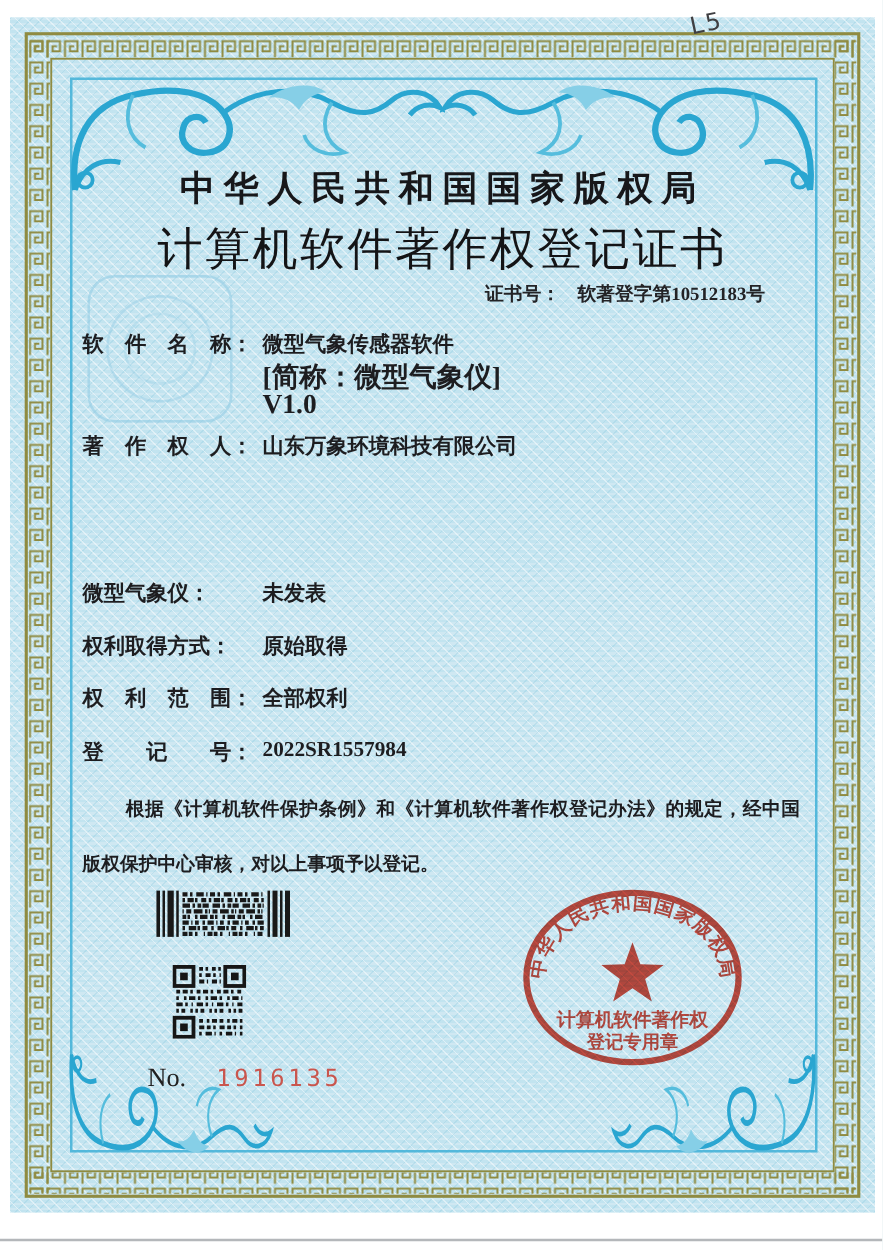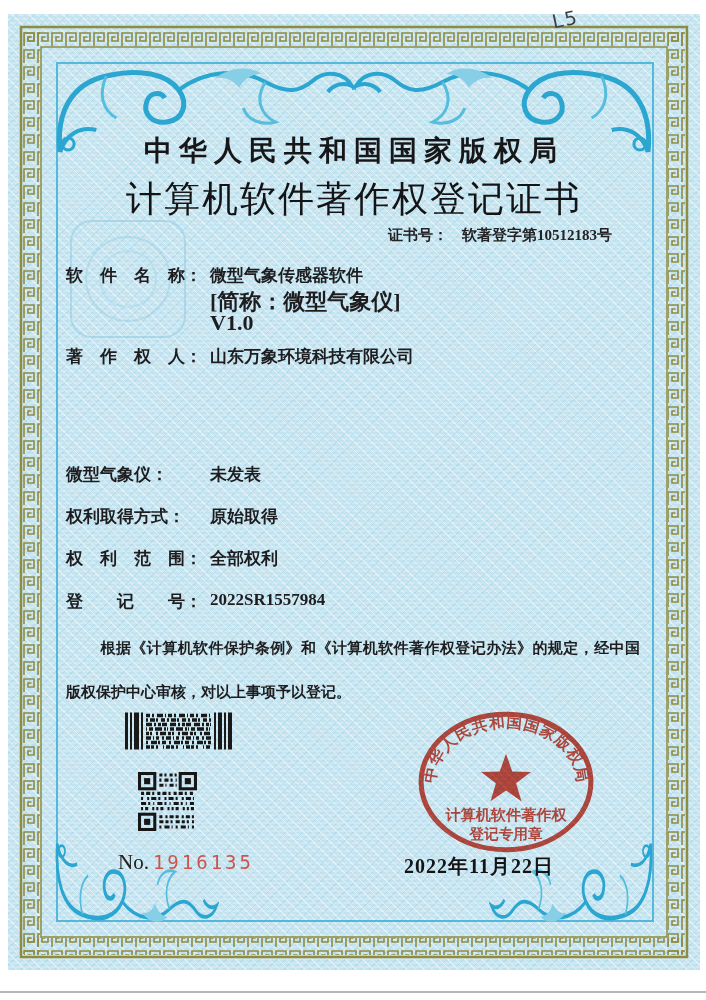--- a/index.html
+++ b/index.html
@@ -35,21 +35,21 @@
   .certno .lab{margin-right:14px;}
   .row{position:absolute;left:58px;z-index:3;font-size:17px;font-weight:700;color:#1d1d20;white-space:nowrap;}
   .row .lbl{display:inline-block;min-width:132px;}
   .row .val{position:absolute;left:144px;white-space:nowrap;}
   .extra-line{position:absolute;left:202px;z-index:3;font-size:22px;font-weight:700;color:#1d1d20;white-space:nowrap;}
   .statement{position:absolute;left:58px;top:612px;width:574px;z-index:3;
     font-size:15px;font-weight:700;color:#1d1d20;line-height:44px;text-align:justify;text-indent:2.3em;}
   .barcode{position:absolute;left:117px;top:698px;width:107px;height:38px;z-index:3;}
   .qr{position:absolute;left:130px;top:758px;width:59px;height:59px;z-index:3;}
   .no-line{position:absolute;left:110px;top:836px;z-index:3;font-size:21px;color:#222;}
-  .no-line .serial{margin-left:4px;font-family:"DejaVu Sans Mono",monospace;font-size:19px;
+  .no-line .serial{margin-left:24px;font-family:"DejaVu Sans Mono",monospace;font-size:19px;
     letter-spacing:3px;color:#c9564e;}
   .date{position:absolute;left:396px;top:839px;width:200px;z-index:3;
     font-size:20px;font-weight:700;color:#141416;letter-spacing:1px;}
   .seal{position:absolute;left:402px;top:684px;width:192px;height:164px;z-index:4;
     opacity:.9;mix-blend-mode:multiply;}
   .scan-line{position:absolute;left:0;top:991px;width:706px;height:2px;background:#b4b7ba;}
 </style>
 </head>
 <body>
 
@@ -198,21 +198,20 @@
         <line x1="21" y1="44" x2="55" y2="44" stroke-dasharray="3 3 2 2 4 2"></line>
         <line x1="21" y1="49" x2="55" y2="49" stroke-dasharray="4 2 3 2 2 3"></line>
         <line x1="21" y1="54" x2="55" y2="54" stroke-dasharray="2 3 5 2 1 3"></line>
       </g>
     </svg>
 
     <div class="no-line">
       <span>No.</span><span class="serial">1916135</span>
     </div>
 
-    <div class="date">2022年11月22日</div>
 
     <svg class="seal" viewBox="0 0 190 160">
       <ellipse cx="95" cy="82" rx="84" ry="67" fill="none" stroke="#d43a2c" stroke-width="5"></ellipse>
       <path id="sealArc" d="M 25 82 A 70 54 0 0 1 165 82" fill="none"></path>
       <text font-size="15.5" font-weight="bold" fill="#d43a2c" letter-spacing="1">
         <textPath href="#sealArc" startOffset="50%" text-anchor="middle">中华人民共和国国家版权局</textPath>
       </text>
       <polygon fill="#d43a2c" points="95,54 101.2,71.5 119.7,72 105,83.2 110.3,101 95,90.5 79.7,101 85,83.2 70.3,72 88.8,71.5"></polygon>
       <text x="95" y="120" text-anchor="middle" font-size="15" font-weight="bold" fill="#d43a2c">计算机软件著作权</text>
       <text x="95" y="138" text-anchor="middle" font-size="14.5" font-weight="bold" fill="#d43a2c">登记专用章</text>

